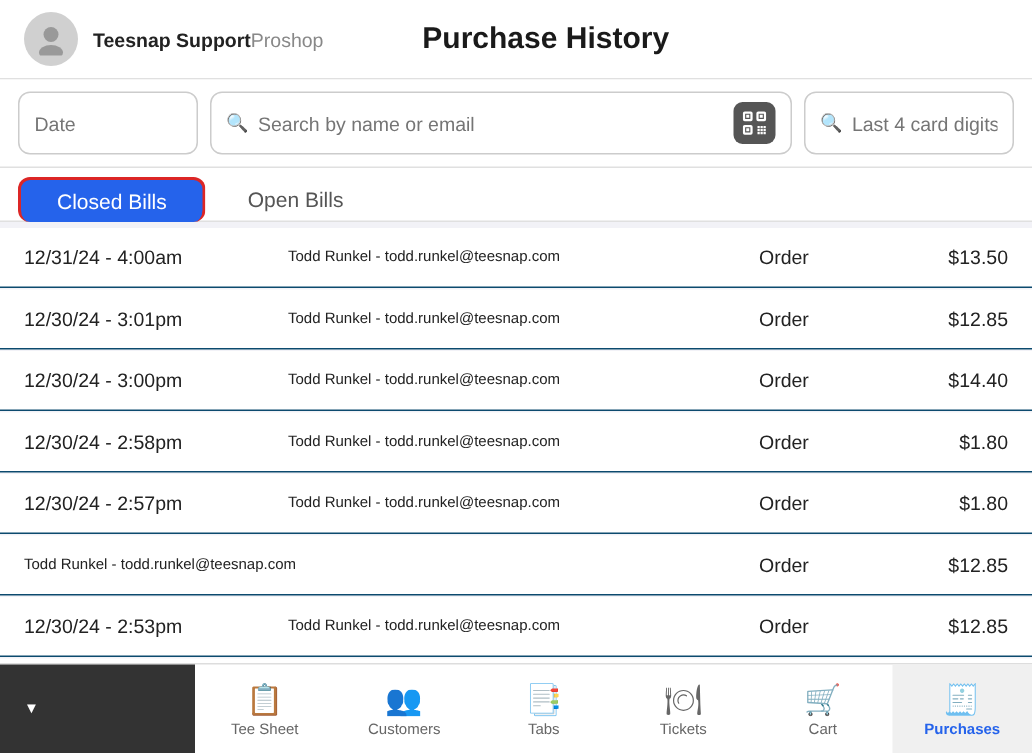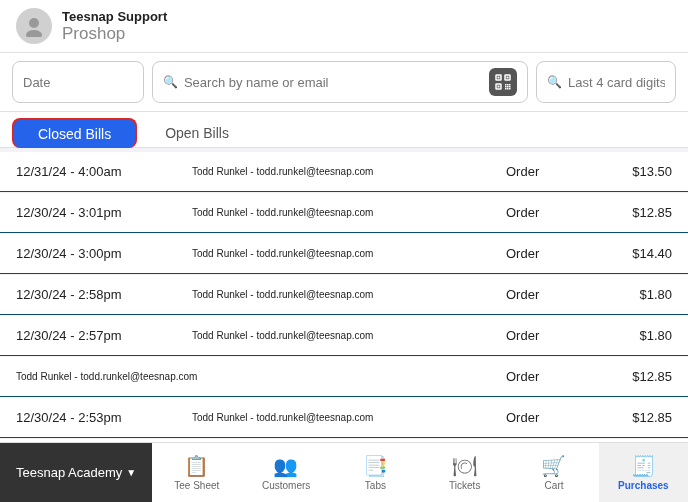--- a/index.html
+++ b/index.html
@@ -2,29 +2,29 @@
 <html><head>
   <meta charset="utf-8">
   <style>
     * { box-sizing: border-box; margin: 0; padding: 0; }
     body { font-family: -apple-system, BlinkMacSystemFont, 'Segoe UI', sans-serif; background: #f2f2f7; width: 688px; height: 502px; overflow: hidden; display: flex; flex-direction: column; }
 
     
     .header { background: #fff; display: flex; align-items: center; padding: 8px 16px; border-bottom: 1px solid #e0e0e0; min-height: 52px; }
     .header-left { display: flex; align-items: center; gap: 10px; min-width: 160px; }
     .avatar { width: 36px; height: 36px; border-radius: 50%; background: #d0d0d0; display: flex; align-items: center; justify-content: center; font-size: 16px; color: #666; overflow: hidden; }
-    .header-user { display: flex; flex-direction: column; }
+    .header-user { display: flex; flex-direction: row; }
     .header-user-name { font-size: 13px; font-weight: 600; color: #222; }
-    .header-user-sub { font-size: 17px; color: #888; }
+    .header-user-sub { font-size: 13px; color: #888; }
     .header-title { flex: 1; text-align: center; font-size: 20px; font-weight: 700; color: #1a1a1a; }
     .header-right { min-width: 160px; }
 
     
     .search-bar { background: #fff; padding: 8px 12px; display: flex; gap: 8px; border-bottom: 1px solid #e0e0e0; }
-    .search-date { border: 1px solid #ccc; border-radius: 8px; padding: 6px 10px; font-size: 13px; color: #aaa; width: 132px; }
+    .search-date { border: 1px solid #ccc; border-radius: 8px; padding: 6px 10px; font-size: 13px; color: #aaa; width: 120px; }
     .search-name { border: 1px solid #ccc; border-radius: 8px; padding: 6px 10px; font-size: 13px; color: #aaa; flex: 1; display: flex; align-items: center; gap: 6px; }
     .search-name-inner { flex: 1; border: none; outline: none; font-size: 13px; color: #aaa; background: transparent; }
     .qr-btn { background: #555; border: none; border-radius: 6px; width: 28px; height: 28px; display: flex; align-items: center; justify-content: center; cursor: pointer; }
     .search-card { border: 1px solid #ccc; border-radius: 8px; padding: 6px 10px; font-size: 13px; color: #aaa; width: 140px; display: flex; align-items: center; gap: 6px; }
     .search-icon { color: #aaa; font-size: 12px; }
 
     
     .tab-row { background: #fff; display: flex; padding: 6px 12px 0; border-bottom: 1px solid #e0e0e0; gap: 4px; }
     .tab-btn { padding: 6px 24px; border-radius: 8px 8px 0 0; font-size: 14px; font-weight: 500; cursor: pointer; border: none; background: transparent; color: #555; }
     .tab-btn.active { background: #2563eb; color: #fff; border: 2px solid #dc2626; border-bottom: none; border-radius: 8px; margin-bottom: -1px; }
@@ -57,20 +57,21 @@
       <svg width="22" height="22" viewBox="0 0 22 22" fill="none">
         <circle cx="11" cy="8" r="5" fill="#999"></circle>
         <ellipse cx="11" cy="20" rx="8" ry="5" fill="#999"></ellipse>
       </svg>
     </div>
     <div class="header-user">
       <span class="header-user-name">Teesnap Support</span>
       <span class="header-user-sub">Proshop</span>
     </div>
   </div>
+  <div class="header-title">Purchase History</div>
   <div class="header-right"></div>
 </div>
 
 <div class="search-bar">
   <input class="search-date" type="text" placeholder="Date" style="">
   <div class="search-name">
     <span class="search-icon">🔍</span>
     <input class="search-name-inner" type="text" placeholder="Search by name or email" style="">
     <button class="qr-btn">
       <svg width="16" height="16" viewBox="0 0 16 16" fill="white">
@@ -148,21 +149,20 @@
     <div class="table-row">
     
     
     
     
   </div>
   </div>
 
 <div class="bottom-nav">
   <div class="nav-left">
-    <span>Teesnap Academy</span>
     <span class="nav-left-chevron">▼</span>
   </div>
   <button class="nav-item">
     <span class="nav-icon">📋</span>
     <span class="nav-label">Tee Sheet</span>
   </button>
   <button class="nav-item">
     <span class="nav-icon">👥</span>
     <span class="nav-label">Customers</span>
   </button>

